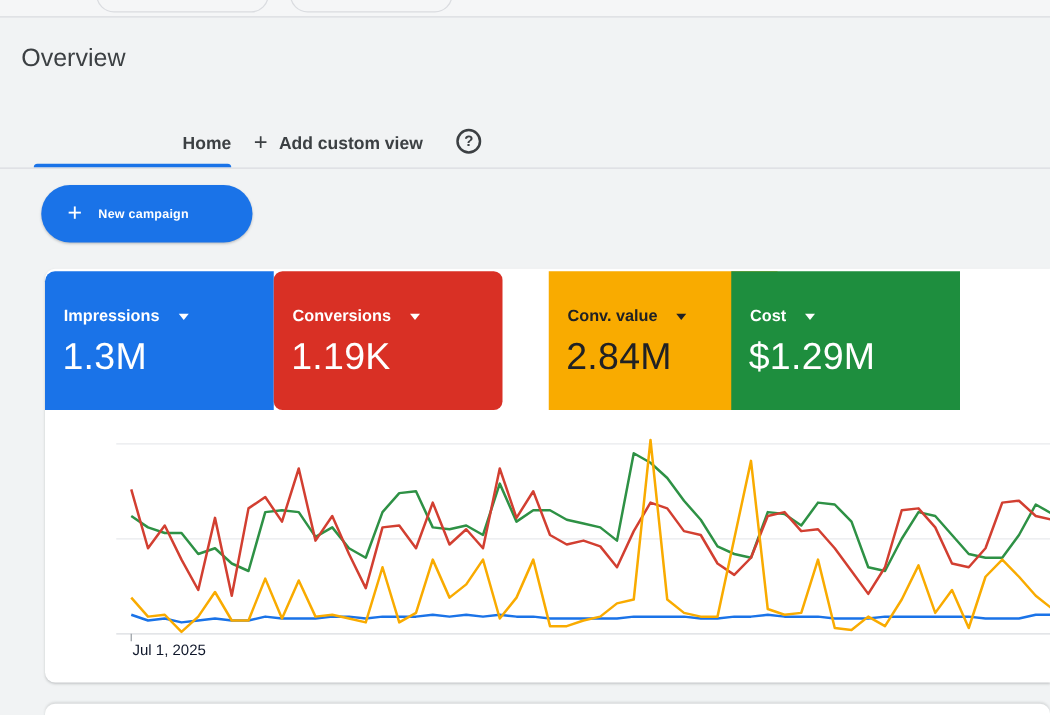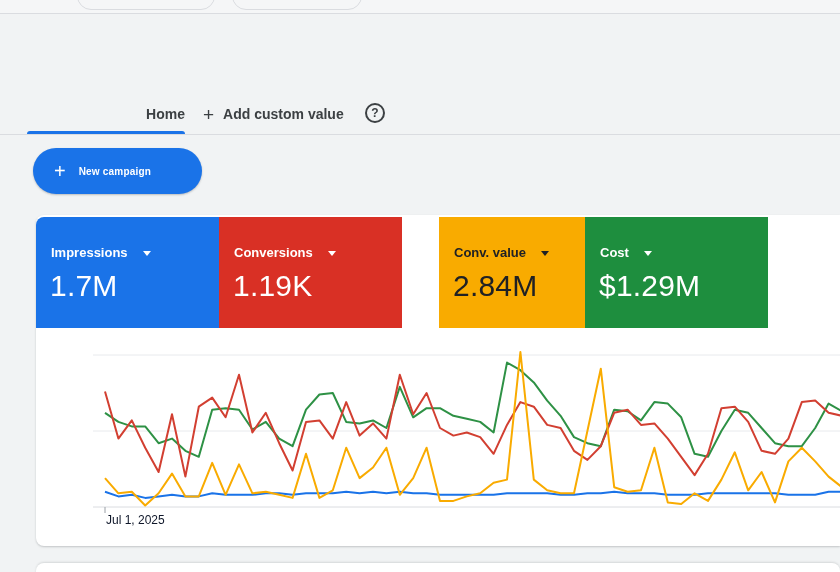--- a/index.html
+++ b/index.html
@@ -22,21 +22,21 @@
             display:flex;align-items:center;justify-content:center;font-size:12px;font-weight:bold;color:#3c4043;cursor:pointer;}
   .new-campaign{position:absolute;left:33px;top:148px;width:169px;height:46px;border-radius:23px;background:#1a73e8;
             color:#fff;display:flex;align-items:center;padding-left:21px;gap:13px;box-sizing:border-box;
             box-shadow:0 1px 2px rgba(60,64,67,.3);cursor:pointer;}
   .new-campaign .plus-glyph{color:#fff;font-size:20px;}
   .new-campaign .btn-label{font-size:10px;font-weight:bold;letter-spacing:.2px;}
   .main-card{position:absolute;left:36px;top:215px;width:804px;height:331px;background:#fff;
             border-radius:8px 0 0 8px;box-shadow:0 1px 2px rgba(60,64,67,.25);}
   .score{position:absolute;top:217px;width:183px;height:111px;cursor:pointer;}
   .score-0{left:36px;border-radius:8px 0 0 0;}
-  .score-1{left:219px;}
+  .score-1{left:219px;border-radius:7px;}
   .score-2{left:402px;margin-left:37px;}
   .score-3{left:585px;}
   .score-label{position:absolute;left:15px;top:28px;font-size:13px;font-weight:bold;display:flex;align-items:center;gap:15px;}
   .caret{width:0;height:0;border-left:4px solid transparent;border-right:4px solid transparent;
          border-top:5px solid currentColor;margin-top:2px;}
   .score-value{position:absolute;left:14px;top:52px;font-size:30px;letter-spacing:.2px;}
   .chart-svg{position:absolute;left:36px;top:328px;}
   .axis-label{position:absolute;left:106px;top:513px;font-size:12px;color:#0f172a;}
   .next-card{position:absolute;left:36px;top:563px;width:804px;height:20px;background:#fff;border-radius:8px 8px 0 0;
              box-shadow:0 -1px 2px rgba(60,64,67,.15);}
@@ -45,47 +45,48 @@
 <body>
 
 <div class="page">
 
   <div class="topbar">
     <div class="pill pill-a"></div>
     <div class="pill pill-b"></div>
   </div>
   <div class="top-divider"></div>
 
+  <div class="page-title">Overview</div>
 
   <div class="tab tab-home">
     <span>Home</span>
   </div>
   <div class="tab tab-add">
     <span class="plus-glyph">+</span>
-    <span>Add custom value</span>
+    <span>Add custom view</span>
   </div>
   <div class="tab-underline"></div>
   <div class="tabs-divider"></div>
   <div class="help-btn">
     <span>?</span>
   </div>
 
   <div class="new-campaign">
     <span class="plus-glyph">+</span>
     <span class="btn-label">New campaign</span>
   </div>
 
   <div class="main-card"></div>
 
   <div class="score score-0" style="background: rgb(26, 115, 232); color: rgb(255, 255, 255);">
     <div class="score-label">
       <span>Impressions</span>
       <span class="caret"></span>
     </div>
-    <div class="score-value">1.7M</div>
+    <div class="score-value">1.3M</div>
   </div>
   <div class="score score-1" style="background: rgb(217, 48, 37); color: rgb(255, 255, 255);">
     <div class="score-label">
       <span>Conversions</span>
       <span class="caret"></span>
     </div>
     <div class="score-value">1.19K</div>
   </div>
   <div class="score score-2" style="background: rgb(249, 171, 0); color: rgb(32, 33, 36);">
     <div class="score-label">

